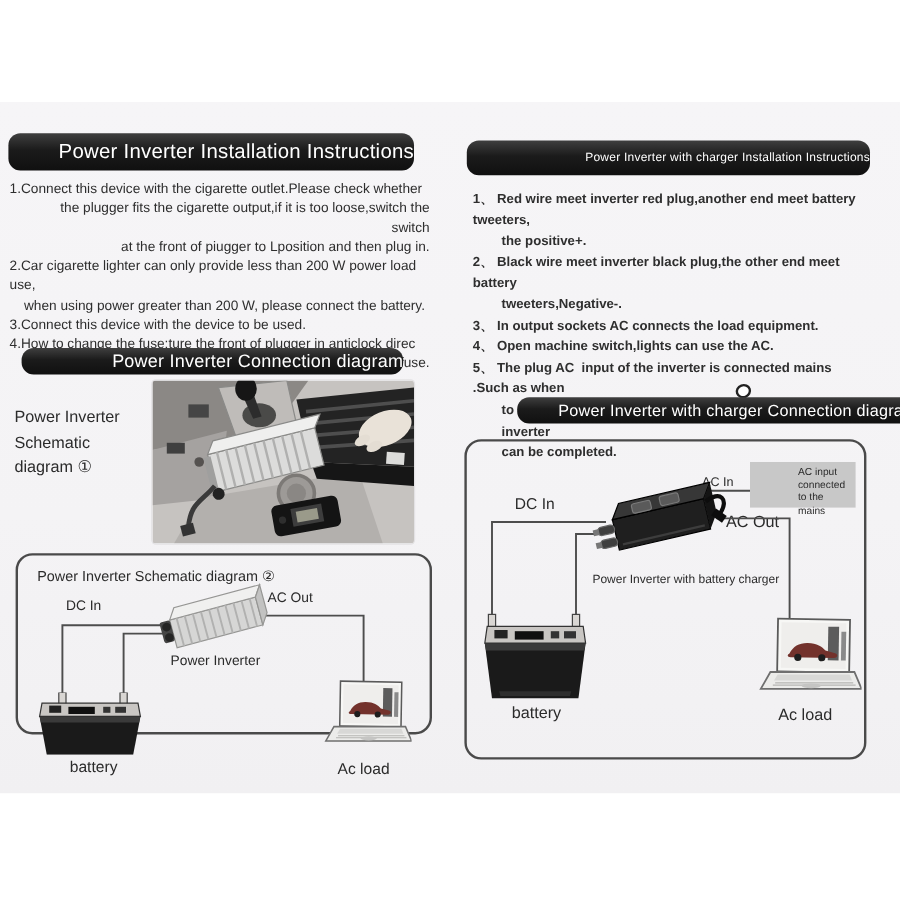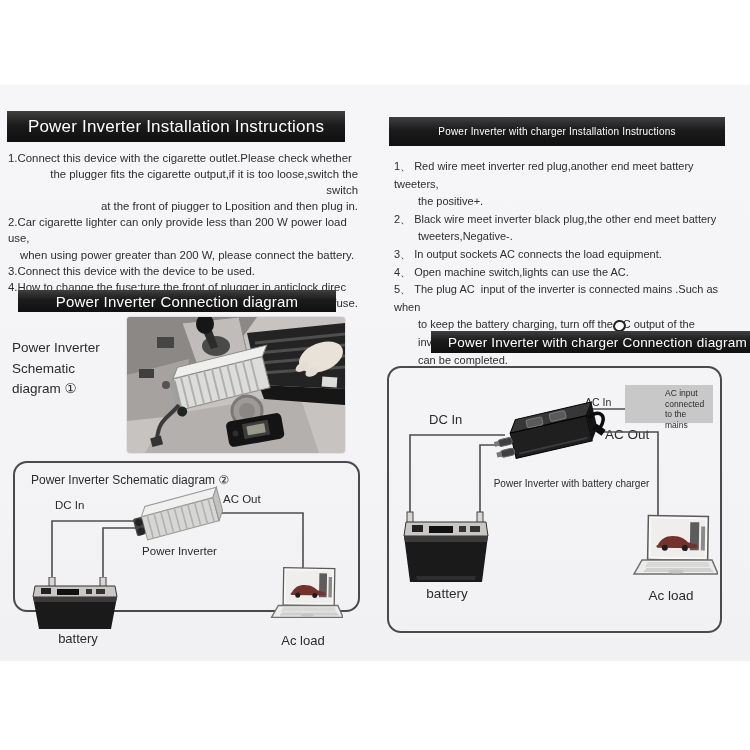--- a/index.html
+++ b/index.html
@@ -1,23 +1,23 @@
 <!DOCTYPE html>
 <html><head>
 <meta charset="utf-8">
 <style>
   html,body{margin:0;padding:0;background:#ffffff;}
   .canvas{position:relative;width:750px;height:750px;background:#ffffff;overflow:hidden;
           font-family:"Liberation Sans", sans-serif;color:#2d2d2d;}
   .sheet{position:absolute;left:0;top:85px;width:750px;height:576px;
          background:linear-gradient(180deg,#f6f5f7 0%,#f4f3f5 60%,#f1f0f2 100%);}
   .abs{position:absolute;}
-  .titlebar{position:absolute;display:flex;align-items:center;justify-content:center;
+  .titlebar{position:absolute;display:flex;align-items:center;justify-content:flex-end;
             background:linear-gradient(180deg,#3f3f3f 0%,#1b1b1b 45%,#101010 100%);
-            color:#ffffff;white-space:nowrap;letter-spacing:.2px;}
+            color:#ffffff;white-space:nowrap;letter-spacing:.2px;border-radius:10px;}
   .t-big{font-size:17px;}
   .t-mid{font-size:15px;}
   .t-sm{font-size:10px;}
   .t-sm2{font-size:13.5px;margin-left:39px;}
   .bodytext{position:absolute;font-size:11.4px;line-height:16.1px;color:#2e2e2e;}
   .bodytext .ln{white-space:pre-wrap;}
   .bodytext .ind{padding-left:9px;text-align:right;}
   .bodytext .ind2{padding-left:12px;}
   .listtext{position:absolute;font-size:11px;line-height:17.6px;color:#2e2e2e;}
   .listtext .ln{white-space:pre-wrap;}
@@ -157,21 +157,21 @@
       <path d="M22,55 L87,55 M20,57 L89,57" stroke="#b5b5b3" stroke-width="1"></path>
       <ellipse cx="52" cy="57.5" rx="8" ry="2" fill="#c5c5c3"></ellipse>
     </svg>
     <div class="dlabel center" style="left:252px;top:170px;width:72px;font-size:13px;">Ac load</div>
   </div>
 
   <div class="titlebar t-sm" style="left:389px;top:117px;width:336px;height:29px;">
     <span>Power Inverter with charger Installation Instructions</span>
   </div>
 
-  <div class="listtext" style="left:394px;top:158px;width:332px;">
+  <div class="listtext" style="left:394px;top:158px;width:332px;font-weight:bold;">
     <div class="ln">1、 Red wire meet inverter red plug,another end meet battery tweeters,</div>
     <div class="ln cr">the positive+.</div>
     <div class="ln">2、 Black wire meet inverter black plug,the other end meet battery</div>
     <div class="ln cr">tweeters,Negative-.</div>
     <div class="ln">3、 In output sockets AC connects the load equipment.</div>
     <div class="ln">4、 Open machine switch,lights can use the AC.</div>
     <div class="ln">5、 The plug AC  input of the inverter is connected mains .Such as when</div>
     <div class="ln cr">to keep the battery charging, turn off the AC output of the inverter</div>
     <div class="ln cr">can be completed.</div>
   </div>

